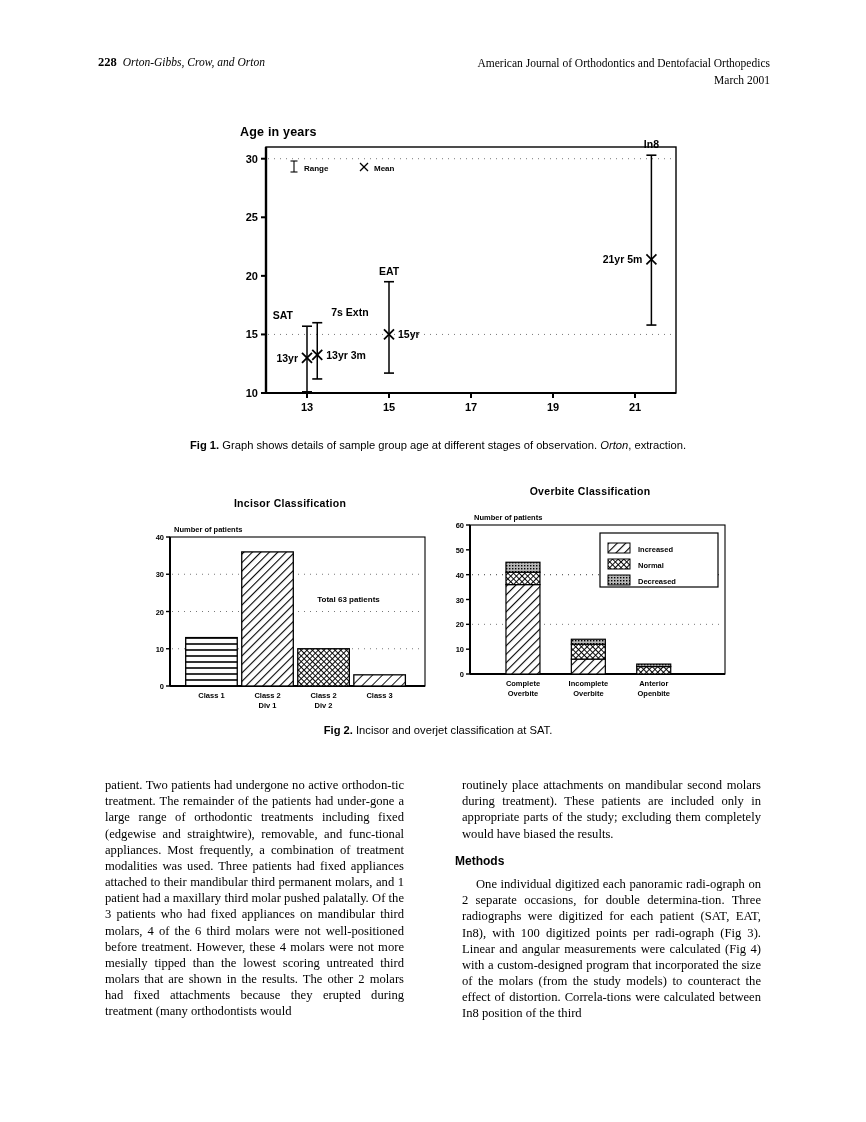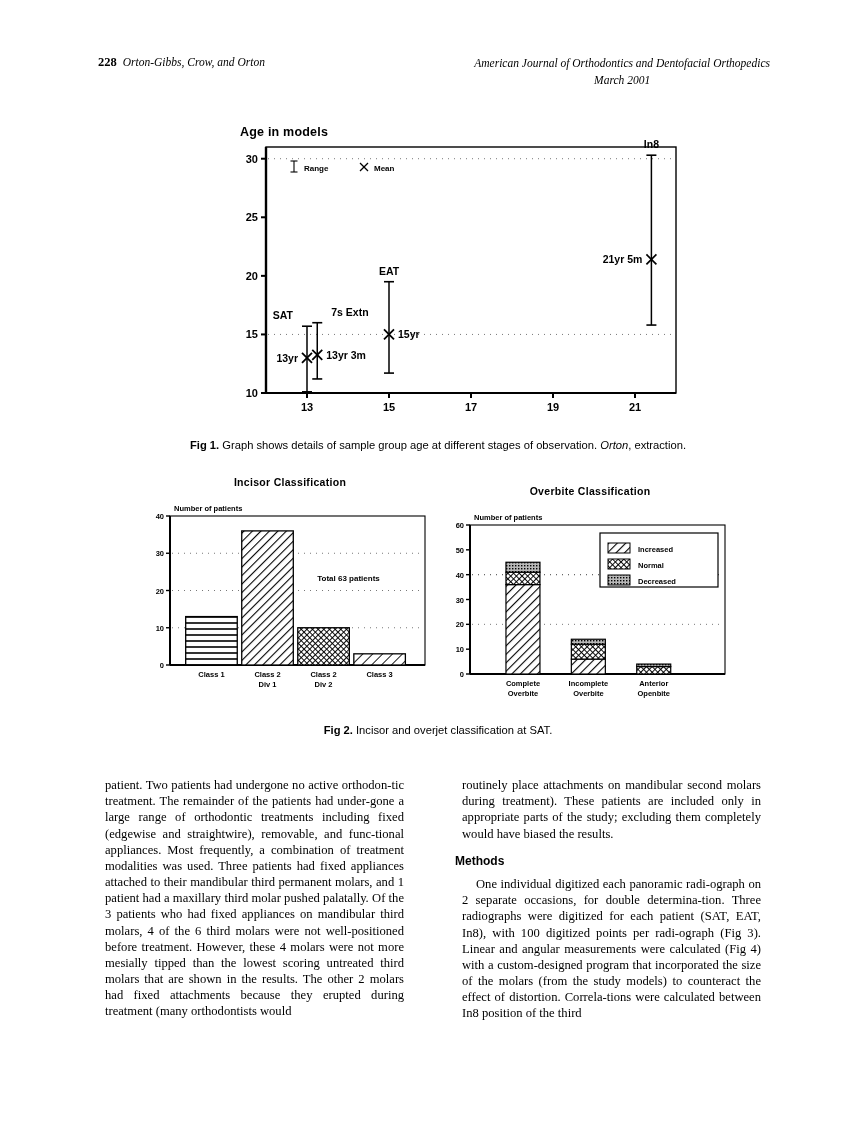--- a/index.html
+++ b/index.html
@@ -14,41 +14,41 @@
   }
   .page { position: relative; width: 866px; height: 1122px; }
 
   
   .runhead {
     position: absolute; left: 98px; top: 55px; width: 672px;
     display: flex; justify-content: space-between; align-items: flex-start;
   }
   .runhead-left { font-size: 11.5px; font-style: italic; font-family: "Liberation Serif", serif; }
   .runhead-left .pageno { font-style: normal; font-weight: bold; font-size: 12.5px; margin-right: 6px; }
-  .runhead-right { text-align: center; font-style: italic; font-size: 11.5px; line-height: 1.45; }
+  .runhead-right { text-align: right; font-size: 11.5px; line-height: 1.45; }
 
   
   #fig1-wrap { position: absolute; left: 228px; top: 125px; width: 460px; height: 300px; }
   #fig1-title { position: absolute; left: 12px; top: 0px; font-family: "Liberation Sans", sans-serif;
                 font-weight: bold; font-size: 12.5px; letter-spacing: .2px; }
   .chart-svg { position: absolute; left: 0; top: 0; }
 
   
   .caption {
     position: absolute;
     font-family: "Liberation Sans", sans-serif;
     font-size: 11.2px; text-align: center; line-height: 1.3;
   }
   .caption b { font-weight: bold; margin-left: 8px; }
   .caption i { font-style: italic; }
   #fig1-cap { left: 98px; top: 438px; width: 672px; }
   #fig2-cap { left: 98px; top: 723px; width: 672px; }
 
   
-  #fig2a { position: absolute; left: 140px; top: 476px; width: 300px; height: 225px; }
+  #fig2a { position: absolute; left: 140px; top: 497px; width: 300px; height: 225px; }
   #fig2b { position: absolute; left: 440px; top: 485px; width: 300px; height: 225px; }
   .sub-title {
     position: absolute; top: 0; left: 0; width: 100%;
     text-align: center; font-family: "Liberation Sans", sans-serif;
     font-weight: bold; font-size: 10.5px; letter-spacing: .3px;
   }
 
   
   .col {
     position: absolute; top: 770px; width: 313px;
@@ -76,21 +76,21 @@
     <div class="runhead-left">
       <span class="pageno">228</span><span>Orton-Gibbs, Crow, and Orton</span>
     </div>
     <div class="runhead-right">
       <div>American Journal of Orthodontics and Dentofacial Orthopedics</div>
       <div>March 2001</div>
     </div>
   </div>
 
   <div id="fig1-wrap">
-    <div id="fig1-title">Age in models</div>
+    <div id="fig1-title">Age in years</div>
     <svg class="chart-svg" id="svg-fig1" width="460" height="300">
         <rect x="38" y="22" width="410" height="246" fill="none" stroke="#000" stroke-width="1.4"></rect>
         <line x1="38" y1="22" x2="38" y2="268" stroke="#000" stroke-width="2.4"></line>
         <line x1="38" y1="268" x2="448" y2="268" stroke="#000" stroke-width="2"></line>
         <line x1="33" y1="268" x2="38" y2="268" stroke="#000" stroke-width="2"></line>
         <text x="30" y="272" font-family="&quot;Liberation Sans&quot;, sans-serif" font-size="11" font-weight="bold" text-anchor="end" fill="#000">10</text>
         <line x1="33" y1="209.42857142857144" x2="38" y2="209.42857142857144" stroke="#000" stroke-width="2"></line>
         <text x="30" y="213.42857142857144" font-family="&quot;Liberation Sans&quot;, sans-serif" font-size="11" font-weight="bold" text-anchor="end" fill="#000">15</text>
         <line x1="40" y1="209.42857142857144" x2="444" y2="209.42857142857144" stroke="#555" stroke-width="0.8" stroke-dasharray="1 5"></line>
         <line x1="33" y1="150.85714285714286" x2="38" y2="150.85714285714286" stroke="#000" stroke-width="2"></line>

